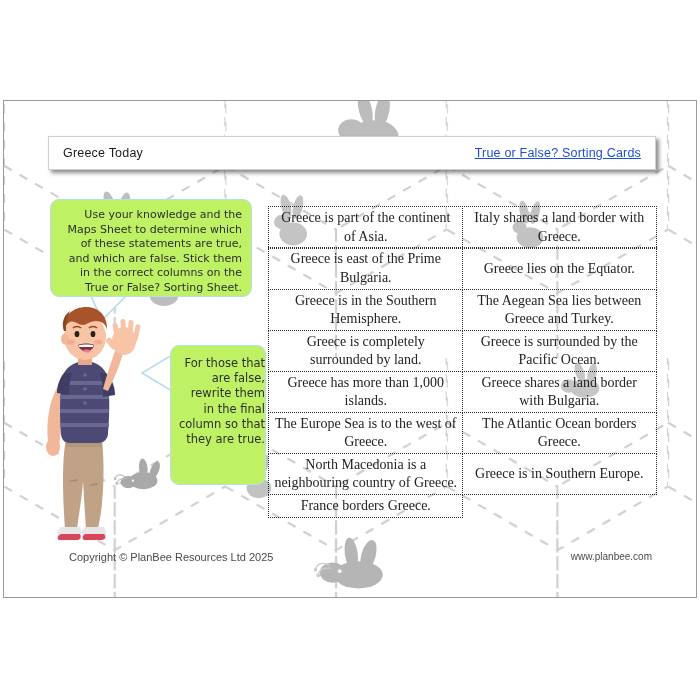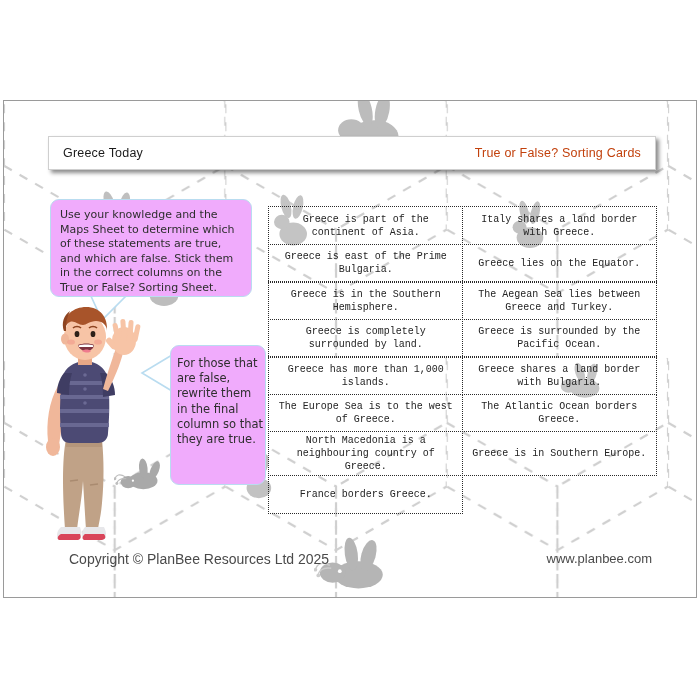--- a/index.html
+++ b/index.html
@@ -62,33 +62,34 @@
     justify-content: space-between;
     padding: 4px 14px;
   }
   #titlebar .t-left {
     font-size: 12.5px;
     color: #1b1b1b;
     letter-spacing: 0.2px;
   }
   #titlebar .t-right {
     font-size: 12.5px;
-    color: #c2410c;
+    color: #1d4ed8;
     letter-spacing: 0.2px;
+    text-decoration: underline;
   }
 
   
   .bubble {
     position: absolute;
-    background: #f0abfc;
+    background: #bef264;
     border: 1.4px solid #b9dcf0;
     border-radius: 9px;
     box-sizing: border-box;
     color: #2e2e2e;
-    text-align: left;
+    text-align: right;
     font-family: "DejaVu Sans", sans-serif;
     line-height: 1.32;
   }
 
   #bubble1 {
     left: 46px;
     top: 98px;
     width: 202px;
     height: 98px;
     padding: 8px 9px 0 9px;
@@ -121,43 +122,43 @@
     grid-auto-rows: 1fr;
   }
   .card {
     border: 1.3px dotted #2a2a2a;
     margin: -0.65px;
     box-sizing: border-box;
     display: flex;
     align-items: center;
     justify-content: center;
     text-align: center;
-    font-family: Liberation Mono, monospace;
-    font-size: 10px;
+    font-family: Liberation Serif, serif;
+    font-size: 14px;
     color: #232323;
     line-height: 1.3;
     padding: 2px 5px;
     background: transparent;
   }
 
   
   #footer-left {
     position: absolute;
     left: 46px;
     top: 450px;
-    font-size: 14px;
+    font-size: 11px;
     color: #4a4a4a;
     font-family: "Liberation Sans", sans-serif;
     padding-left: 19px;
   }
   #footer-right {
     position: absolute;
     right: 44px;
     top: 450px;
-    font-size: 13px;
+    font-size: 10px;
     color: #4a4a4a;
     font-family: "Liberation Sans", sans-serif;
   }
 
   
   #boy {
     position: absolute;
     left: 24px;
     top: 200px;
     width: 120px;

